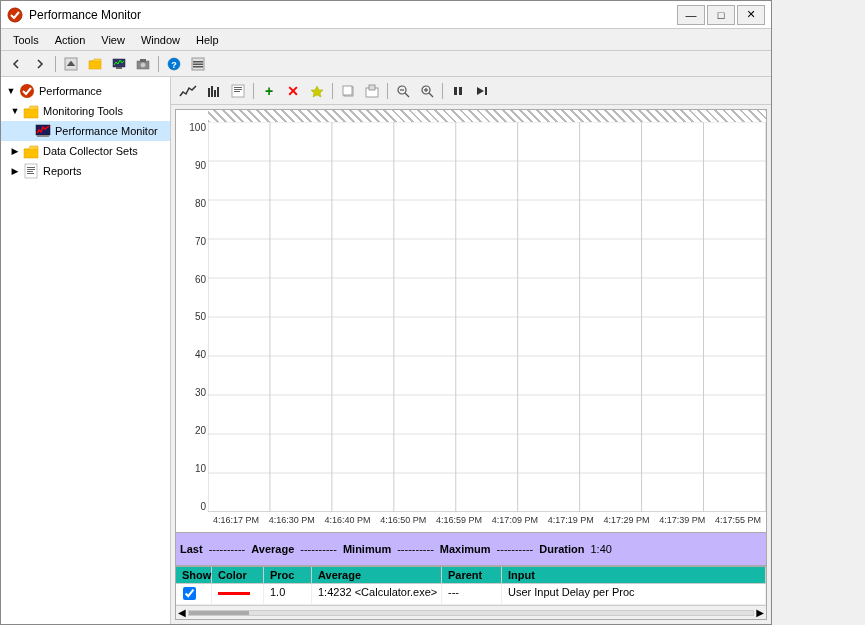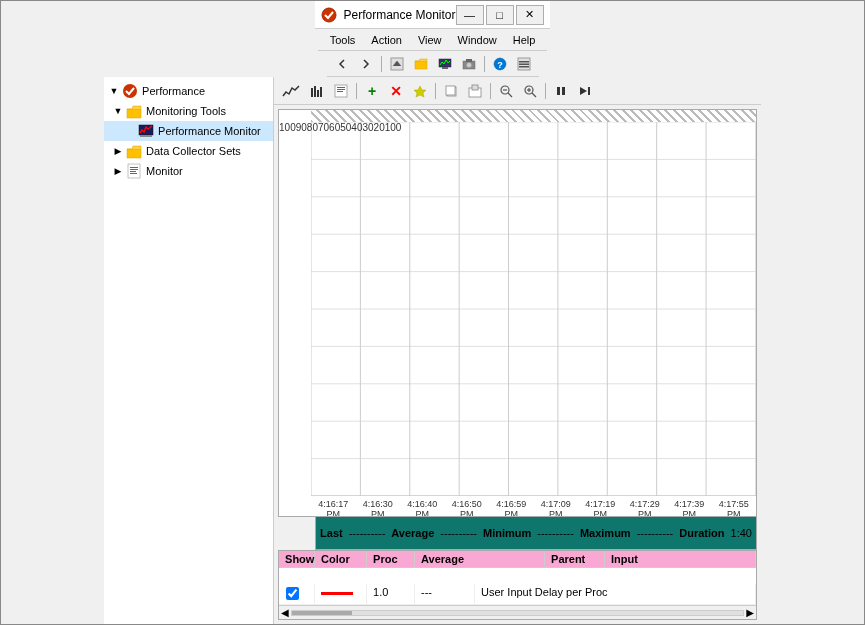--- a/index.html
+++ b/index.html
@@ -5,27 +5,26 @@
     * { margin: 0; padding: 0; box-sizing: border-box; }
     body {
       font-family: 'Segoe UI', Tahoma, Geneva, Verdana, sans-serif;
       font-size: 11px;
       background: #f0f0f0;
       width: 865px;
       height: 625px;
       overflow: hidden;
     }
     .window {
-      width: 865px;
+      width: 772px;
       height: 625px;
       background: #f0f0f0;
       border: 1px solid #888;
       display: flex;
       flex-direction: column;
-      align-items: center;
     }
     .title-bar {
       background: #fff;
       display: flex;
       align-items: center;
       justify-content: space-between;
       padding: 4px 6px;
       border-bottom: 1px solid #ccc;
       height: 28px;
     }
@@ -165,35 +164,34 @@
       justify-content: center;
       font-size: 11px;
     }
     .bottom-table {
       background: white;
       border-top: 1px solid #ccc;
       flex-shrink: 0;
     }
     .table-header {
       display: flex;
-      background: #f9a8d4;
+      background: #14b8a6;
       border-bottom: 1px solid #ccc;
       font-size: 11px;
     }
     .th {
       padding: 2px 6px;
       border-right: 1px solid #ccc;
       font-weight: bold;
       white-space: nowrap;
     }
     .table-row-data {
       display: flex;
       font-size: 11px;
       border-bottom: 1px solid #eee;
-      margin-top: 16px;
     }
     .td {
       padding: 2px 6px;
       border-right: 1px solid #eee;
       white-space: nowrap;
       overflow: hidden;
     }
     .col-show { width: 36px; }
     .col-color { width: 52px; }
     .col-scale { width: 48px; }
@@ -343,21 +341,21 @@
         <div class="tree-expand">▶</div>
         <div class="sidebar-icon">
           <svg width="16" height="16" viewBox="0 0 16 16">
             <rect x="2" y="1" width="12" height="14" fill="white" stroke="#888" stroke-width="0.5"></rect>
             <rect x="4" y="4" width="8" height="1" fill="#666"></rect>
             <rect x="4" y="6" width="8" height="1" fill="#666"></rect>
             <rect x="4" y="8" width="6" height="1" fill="#666"></rect>
             <rect x="4" y="10" width="7" height="1" fill="#666"></rect>
           </svg>
         </div>
-        <span>Monitor</span>
+        <span>Reports</span>
       </div>
     </div>
 
     <div class="right-panel">
 
       <div class="chart-toolbar">
 
         <button class="chart-tb-btn" style="width:26px;">
           <svg width="18" height="14" viewBox="0 0 18 14">
             <polyline points="1,12 4,8 7,10 10,4 13,6 17,2" fill="none" stroke="#333" stroke-width="1.5"></polyline>
@@ -430,21 +428,21 @@
           </svg>
         </button>
       </div>
 
       <div style="flex:1; display:flex; flex-direction:column; overflow:hidden; margin:4px 4px 0 4px;">
 
         <div style="flex:1; display:flex; background:white; border:1px solid #aaa; overflow:hidden; position:relative;">
 
           <div style="position:absolute; top:0; left:32px; right:0; height:12px; background: repeating-linear-gradient(45deg,#bbb,#bbb 2px,white 2px,white 6px); z-index:1;"></div>
 
-          <div style="width:32px; display:flex; flex-direction:row; justify-content:space-between; padding:12px 2px 20px 0; font-size:10px; text-align:right; color:#333; z-index:2;">
+          <div style="width:32px; display:flex; flex-direction:column; justify-content:space-between; padding:12px 2px 20px 0; font-size:10px; text-align:right; color:#333; z-index:2;">
             <span>100</span>
             <span>90</span>
             <span>80</span>
             <span>70</span>
             <span>60</span>
             <span>50</span>
             <span>40</span>
             <span>30</span>
             <span>20</span>
             <span>10</span>
@@ -573,21 +571,21 @@
               <span style="text-align:center; width:70px;">4:16:59 PM</span>
               <span style="text-align:center; width:70px;">4:17:09 PM</span>
               <span style="text-align:center; width:70px;">4:17:19 PM</span>
               <span style="text-align:center; width:70px;">4:17:29 PM</span>
               <span style="text-align:center; width:70px;">4:17:39 PM</span>
               <span style="text-align:center; width:70px;">4:17:55 PM</span>
             </div>
           </div>
         </div>
 
-        <div style="display:flex; align-items:center; background:#0f766e; height:22px; font-size:11px; gap:6px; padding: 16px 4px; border: 1px solid #aaa; border-top:none;margin-left:37px;">
+        <div style="display:flex; align-items:center; background:#c4b5fd; height:22px; font-size:11px; gap:6px; padding: 16px 4px; border: 1px solid #aaa; border-top:none;">
           <span style="font-weight:bold;">Last</span>
           <span>----------</span>
           <span style="font-weight:bold;">Average</span>
           <span>----------</span>
           <span style="font-weight:bold;">Minimum</span>
           <span>----------</span>
           <span style="font-weight:bold;">Maximum</span>
           <span>----------</span>
           <span style="font-weight:bold;">Duration</span>
           <span>1:40</span>
@@ -606,20 +604,21 @@
         </div>
 
         <div class="table-row-data">
           <div class="td col-show">
             <input type="checkbox" checked="" style="margin: 1px;">
           </div>
           <div class="td col-color">
             <div style="width:32px; height:3px; background:red; margin-top:6px;"></div>
           </div>
           <div class="td col-scale">1.0</div>
+          <div class="td col-instance">1:4232 &lt;Calculator.exe&gt;</div>
           <div class="td col-parent">---</div>
           <div class="td col-object">User Input Delay per Proc</div>
         </div>
 
         <div style="display:flex; align-items:center; background:#f0f0f0; border-top:1px solid #ccc; height:14px; font-size:10px; padding: 0 2px;">
           <span style="cursor:pointer;">◀</span>
           <div style="flex:1; background:#e0e0e0; height:6px; margin: 0 2px; border:1px solid #ccc;">
             <div style="width:60px; height:100%; background:#aaa;"></div>
           </div>
           <span style="cursor:pointer;">▶</span>

